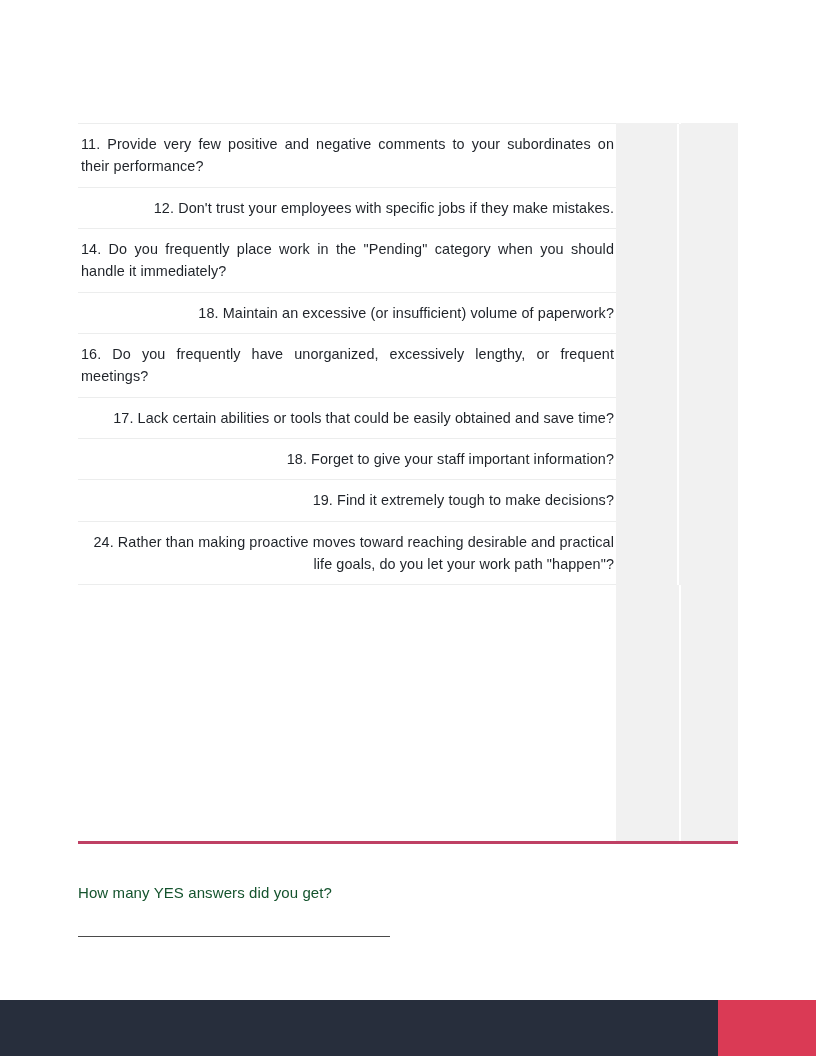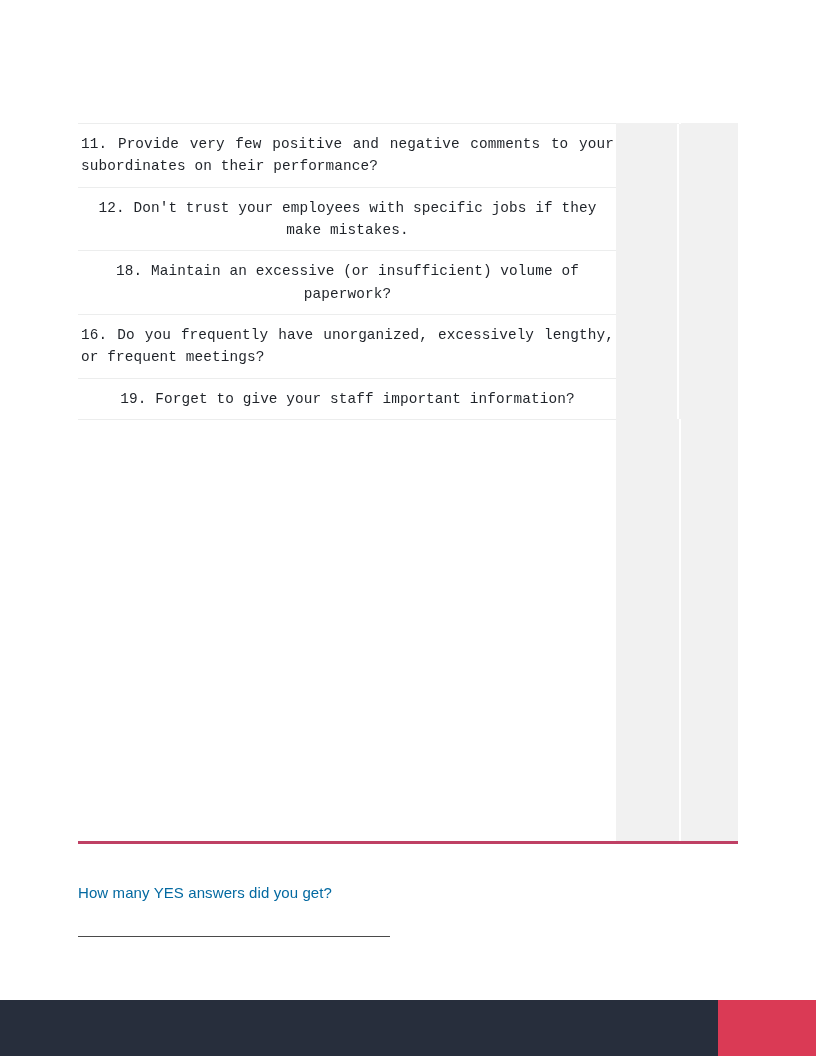--- a/index.html
+++ b/index.html
@@ -22,21 +22,20 @@
   }
 
   
   .quiz-table {
     position: absolute;
     left: 78px;
     top: 123px;
     width: 660px;
     border-collapse: collapse;
     table-layout: fixed;
-    font-family: Liberation Mono, monospace;
   }
   .quiz-table col.c-question { width: 538px; }
   .quiz-table col.c-yes { width: 62px; }
   .quiz-table col.c-no  { width: 60px; }
 
   .quiz-table td {
     vertical-align: top;
     border-top: 1px solid #eceded;
     border-bottom: 1px solid #eceded;
     padding: 0;
@@ -45,21 +44,21 @@
   .q-cell {
     padding: 9px 2px 9px 3px;
     font-size: 14.4px;
     line-height: 1.55;
     color: #1f2329;
     text-align: justify;
     text-justify: inter-word;
     hyphens: none;
     letter-spacing: 0.1px;
   }
-  .q-cell.nojust { text-align: center; }
+  .q-cell.nojust { text-align: right; }
 
   
   .ans-cell {
     background: #f1f1f1;
     border-top: none !important;
     border-bottom: none !important;
   }
   .ans-cell.yes {
     border-right: 2px solid #ffffff !important;
   }
@@ -103,21 +102,21 @@
   .quiz-table { position: absolute; z-index: 2; background: transparent; }
   .quiz-table td.q-col { background: #ffffff; }
 
   
   .closing-question {
     position: absolute;
     left: 78px;
     top: 882px;
     font-size: 15px;
     line-height: 1.5;
-    color: #0369a1;
+    color: #14532d;
     letter-spacing: 0.1px;
     white-space: nowrap;
   }
   .answer-rule {
     position: absolute;
     left: 78px;
     top: 936px;
     width: 312px;
     height: 1px;
     background: #4a4a4a;
@@ -180,20 +179,31 @@
           </td>
           <td class="ans-cell yes">
             <div class="ans-inner"></div>
           </td>
           <td class="ans-cell no">
             <div class="ans-inner"></div>
           </td>
         </tr>
         <tr>
           <td class="q-col">
+            <div class="q-cell">14. Do you frequently place work in the "Pending" category when you should handle it immediately?</div>
+          </td>
+          <td class="ans-cell yes">
+            <div class="ans-inner"></div>
+          </td>
+          <td class="ans-cell no">
+            <div class="ans-inner"></div>
+          </td>
+        </tr>
+        <tr>
+          <td class="q-col">
             <div class="q-cell nojust">18. Maintain an excessive (or insufficient) volume of paperwork?</div>
           </td>
           <td class="ans-cell yes">
             <div class="ans-inner"></div>
           </td>
           <td class="ans-cell no">
             <div class="ans-inner"></div>
           </td>
         </tr>
         <tr>
@@ -202,21 +212,54 @@
           </td>
           <td class="ans-cell yes">
             <div class="ans-inner"></div>
           </td>
           <td class="ans-cell no">
             <div class="ans-inner"></div>
           </td>
         </tr>
         <tr>
           <td class="q-col">
-            <div class="q-cell nojust">19. Forget to give your staff important information?</div>
+            <div class="q-cell nojust">17. Lack certain abilities or tools that could be easily obtained and save time?</div>
+          </td>
+          <td class="ans-cell yes">
+            <div class="ans-inner"></div>
+          </td>
+          <td class="ans-cell no">
+            <div class="ans-inner"></div>
+          </td>
+        </tr>
+        <tr>
+          <td class="q-col">
+            <div class="q-cell nojust">18. Forget to give your staff important information?</div>
+          </td>
+          <td class="ans-cell yes">
+            <div class="ans-inner"></div>
+          </td>
+          <td class="ans-cell no">
+            <div class="ans-inner"></div>
+          </td>
+        </tr>
+        <tr>
+          <td class="q-col">
+            <div class="q-cell nojust">19. Find it extremely tough to make decisions?</div>
+          </td>
+          <td class="ans-cell yes">
+            <div class="ans-inner"></div>
+          </td>
+          <td class="ans-cell no">
+            <div class="ans-inner"></div>
+          </td>
+        </tr>
+        <tr>
+          <td class="q-col">
+            <div class="q-cell nojust">24. Rather than making proactive moves toward reaching desirable and practical life goals, do you let your work path "happen"?</div>
           </td>
           <td class="ans-cell yes">
             <div class="ans-inner"></div>
           </td>
           <td class="ans-cell no">
             <div class="ans-inner"></div>
           </td>
         </tr>
       </tbody>
   </table>

